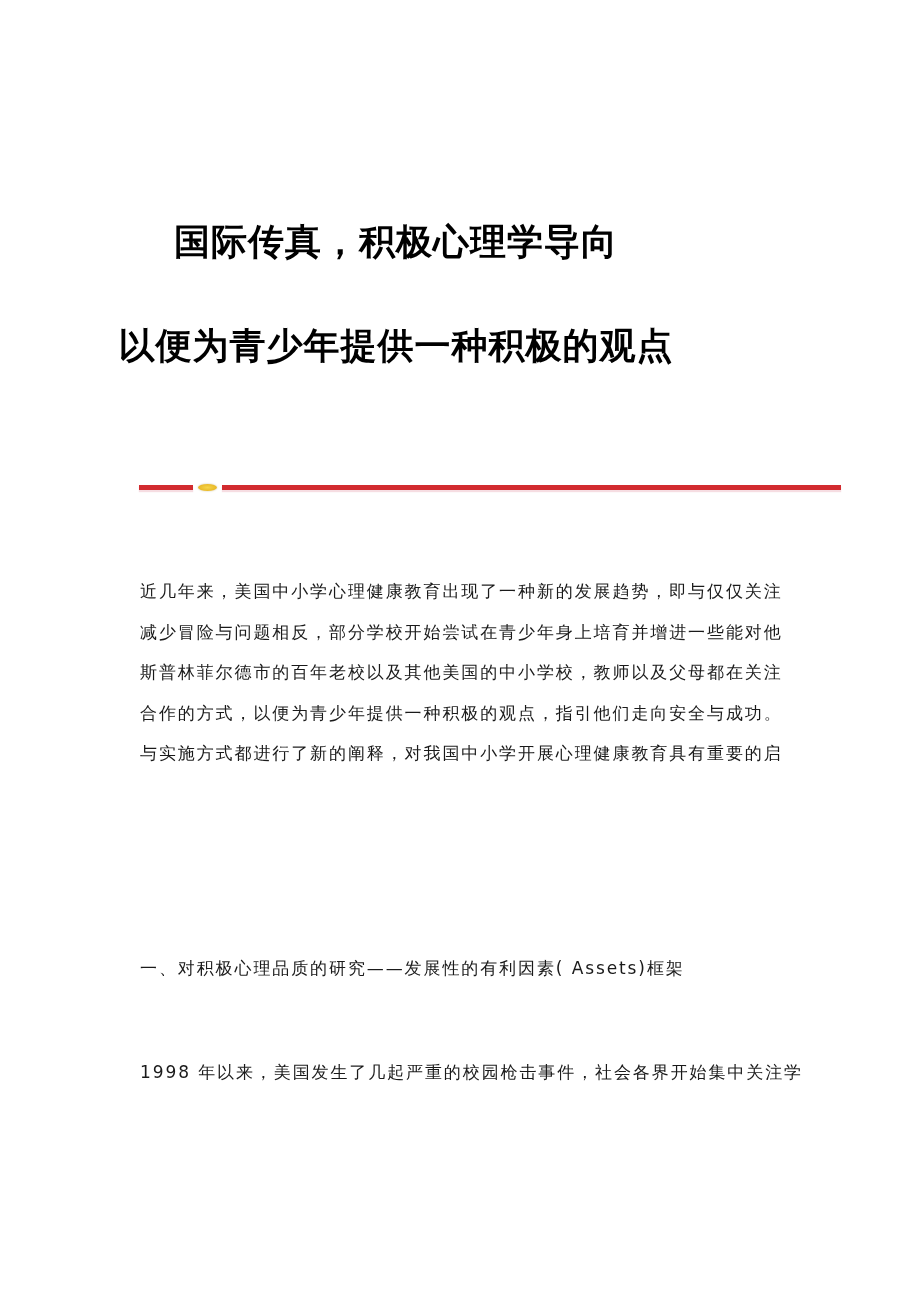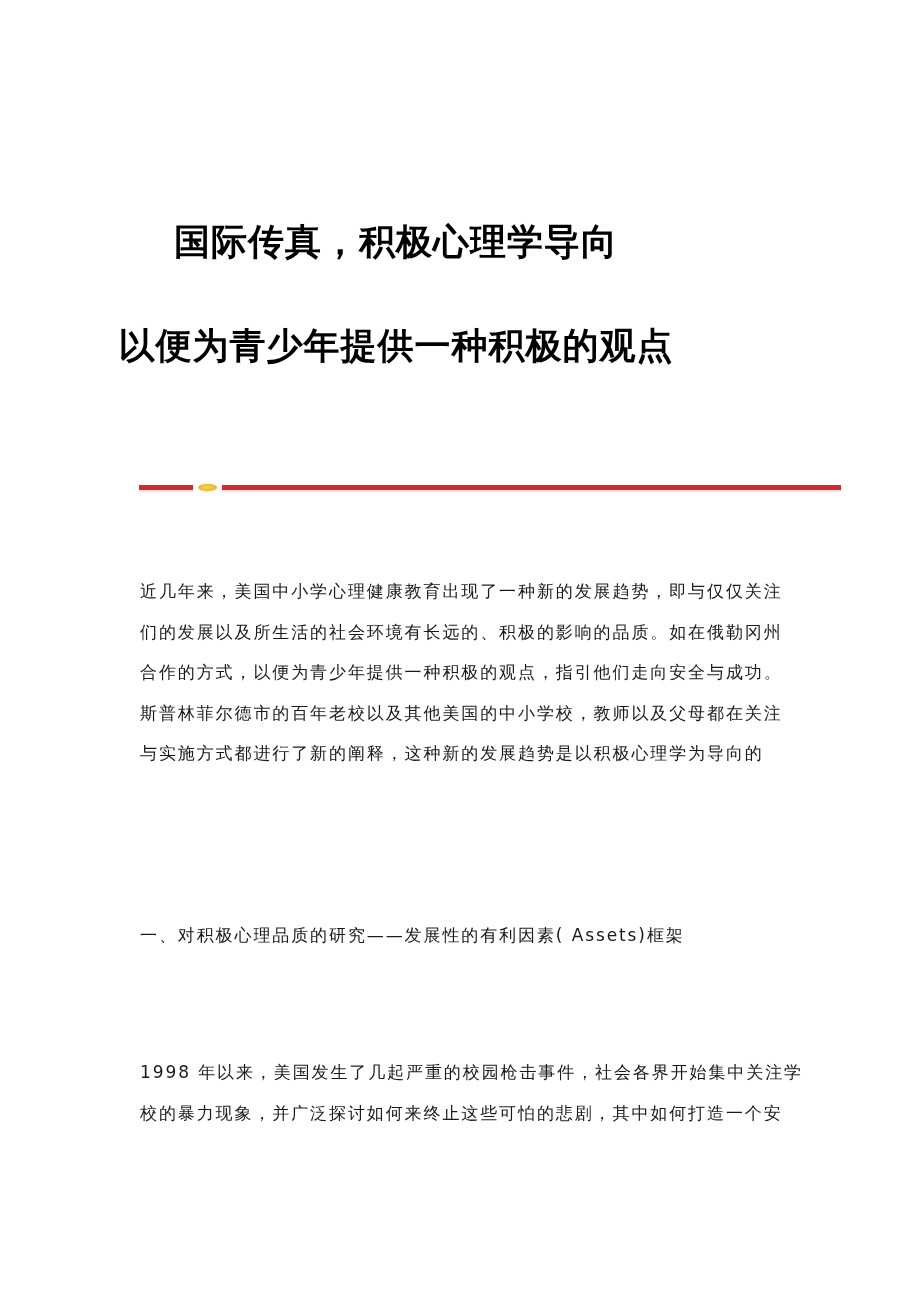--- a/index.html
+++ b/index.html
@@ -15,44 +15,43 @@
          box-shadow: 0 2px 1px rgba(220,120,140,0.25); }
   .seg-left { left: 0; width: 54px; }
   .seg-right { left: 83px; width: 619px; }
   .gem { position: absolute; left: 59px; top: -1px; width: 19px; height: 7px;
          border-radius: 50%; background: radial-gradient(ellipse at center, #f6d54a 0%, #e8b828 70%, #d9a520 100%);
          box-shadow: 0 0 2px #c9c0a0; }
   .body-text { position: absolute; left: 140px; width: 640px; font-size: 17px;
                line-height: 40.5px; letter-spacing: 1.9px; text-align: justify;
                font-family: "DejaVu Sans", "Liberation Sans", sans-serif; color: #1a1a1a; }
   .p1 { top: 571px; }
-  .h1 { top: 915px; }
+  .h1 { top: 948px; }
   .p2 { top: 1052px; }
   .line { display: block; white-space: nowrap; }
 </style>
 </head>
 <body>
 
 <div>
   <div class="title t1">国际传真，积极心理学导向</div>
   <div class="title t2">以便为青少年提供一种积极的观点</div>
 
   <div class="divider">
     <div class="seg seg-left"></div>
     <div class="gem"></div>
     <div class="seg seg-right"></div>
   </div>
 
   <div class="body-text p1">
     <span class="line">近几年来，美国中小学心理健康教育出现了一种新的发展趋势，即与仅仅关注</span>
-    <span class="line">们的发展以及所生活的社会环境有长远的、积极的影响的品质。如在俄勒冈州</span>
+    <span class="line">减少冒险与问题相反，部分学校开始尝试在青少年身上培育并增进一些能对他</span>
+    <span class="line">斯普林菲尔德市的百年老校以及其他美国的中小学校，教师以及父母都在关注</span>
     <span class="line">合作的方式，以便为青少年提供一种积极的观点，指引他们走向安全与成功。</span>
-    <span class="line">斯普林菲尔德市的百年老校以及其他美国的中小学校，教师以及父母都在关注</span>
-    <span class="line">与实施方式都进行了新的阐释，这种新的发展趋势是以积极心理学为导向的</span>
+    <span class="line">与实施方式都进行了新的阐释，对我国中小学开展心理健康教育具有重要的启</span>
   </div>
 
   <div class="body-text h1">一、对积极心理品质的研究——发展性的有利因素( Assets)框架</div>
 
   <div class="body-text p2">
     <span class="line">1998 年以来，美国发生了几起严重的校园枪击事件，社会各界开始集中关注学</span>
-    <span class="line">校的暴力现象，并广泛探讨如何来终止这些可怕的悲剧，其中如何打造一个安</span>
   </div>
 </div>
 
 </body></html>

